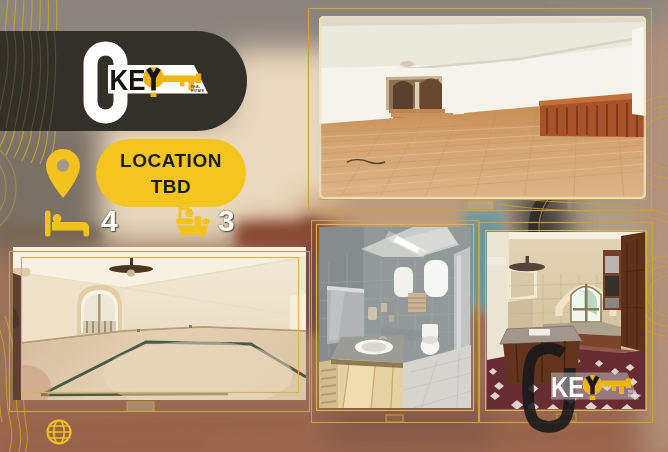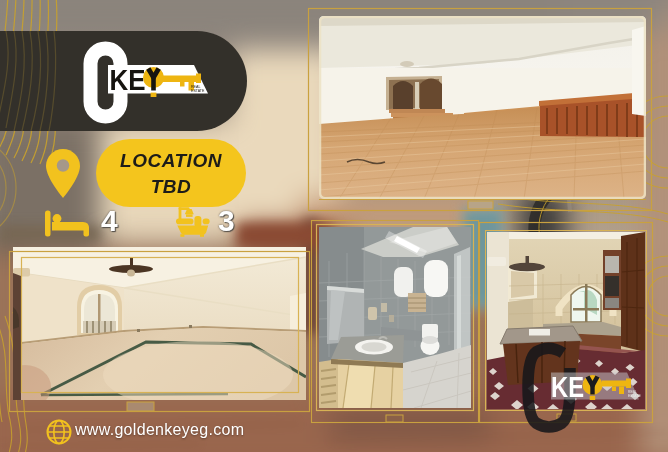--- a/index.html
+++ b/index.html
@@ -209,21 +209,21 @@
 
     <text x="121" y="57.5" font-family="Liberation Sans, sans-serif" font-size="3.6" fill="#161410">REAL</text>
     <text x="121" y="61.5" font-family="Liberation Sans, sans-serif" font-size="3.6" fill="#161410">ESTATE</text>
   </svg>
 
   <svg class="abs" width="36" height="52" viewBox="0 0 36 52" style="left:45px;top:148px">
     <path d="M18,1 C8.6,1 1,8.6 1,18 C1,30 18,50 18,50 C18,50 35,30 35,18 C35,8.6 27.4,1 18,1 Z" fill="#f2c21e"></path>
     <circle cx="18" cy="17.5" r="6.2" fill="#a5988a"></circle>
   </svg>
 
-  <div class="abs" style="left:96px;top:139px;width:150px;height:68px;background:#f4c51d;border-radius:34px;text-align:center;color:#1d1c19;font-weight:bold;font-size:19px;line-height:26px;padding-top:9px;box-sizing:border-box;letter-spacing:0.5px;font-style:italic;">LOCATION<br>TBD</div>
+  <div class="abs" style="left:96px;top:139px;width:150px;height:68px;background:#f4c51d;border-radius:34px;text-align:center;color:#1d1c19;font-weight:bold;font-size:19px;line-height:26px;padding-top:9px;box-sizing:border-box;letter-spacing:0.5px;">LOCATION<br>TBD</div>
 
   <svg class="abs" width="46" height="28" viewBox="0 0 46 28" style="left:44px;top:210px">
     <rect x="1" y="0.5" width="5.5" height="26" rx="2.5" fill="#f2c21e"></rect>
     <circle cx="13" cy="8.5" r="4.4" fill="#f2c21e"></circle>
     <path d="M8,12 L39,12 q6,0 6,6 l0,2.5 L8,20.5 Z" fill="#f2c21e"></path>
     <rect x="39.5" y="16" width="5.5" height="10.5" rx="2" fill="#f2c21e"></rect>
   </svg>
 
   <div class="abs" style="left:101px;top:204px;width:30px;font-size:30px;font-weight:bold;color:#fff;text-shadow:0 0 2px #55504a, 1px 1px 1px #55504a;">4</div>
 
@@ -540,15 +540,14 @@
     <text x="79" y="24" font-family="Liberation Sans, sans-serif" font-size="3.4" fill="#e8e8e8">REAL</text>
     <text x="79" y="27.6" font-family="Liberation Sans, sans-serif" font-size="3.4" fill="#e8e8e8">ESTATE</text>
   </svg>
 
   <svg class="abs" width="26" height="26" viewBox="0 0 26 26" style="left:46px;top:419px">
     <circle cx="13" cy="13" r="11.5" fill="none" stroke="#f2c21e" stroke-width="2"></circle>
     <ellipse cx="13" cy="13" rx="5.2" ry="11.5" fill="none" stroke="#f2c21e" stroke-width="1.6"></ellipse>
     <path d="M1.5,13 L24.5,13 M3,7 L23,7 M3,19 L23,19" stroke="#f2c21e" stroke-width="1.6" fill="none"></path>
   </svg>
 
-  <div class="abs" style="left:75px;top:421px;font-size:16px;color:#ffffff;letter-spacing:0.3px;text-shadow:0 1px 2px rgba(60,40,30,0.6);">www.goldenkeyeg.com</div>
 
 </div>
 
 </body></html>

